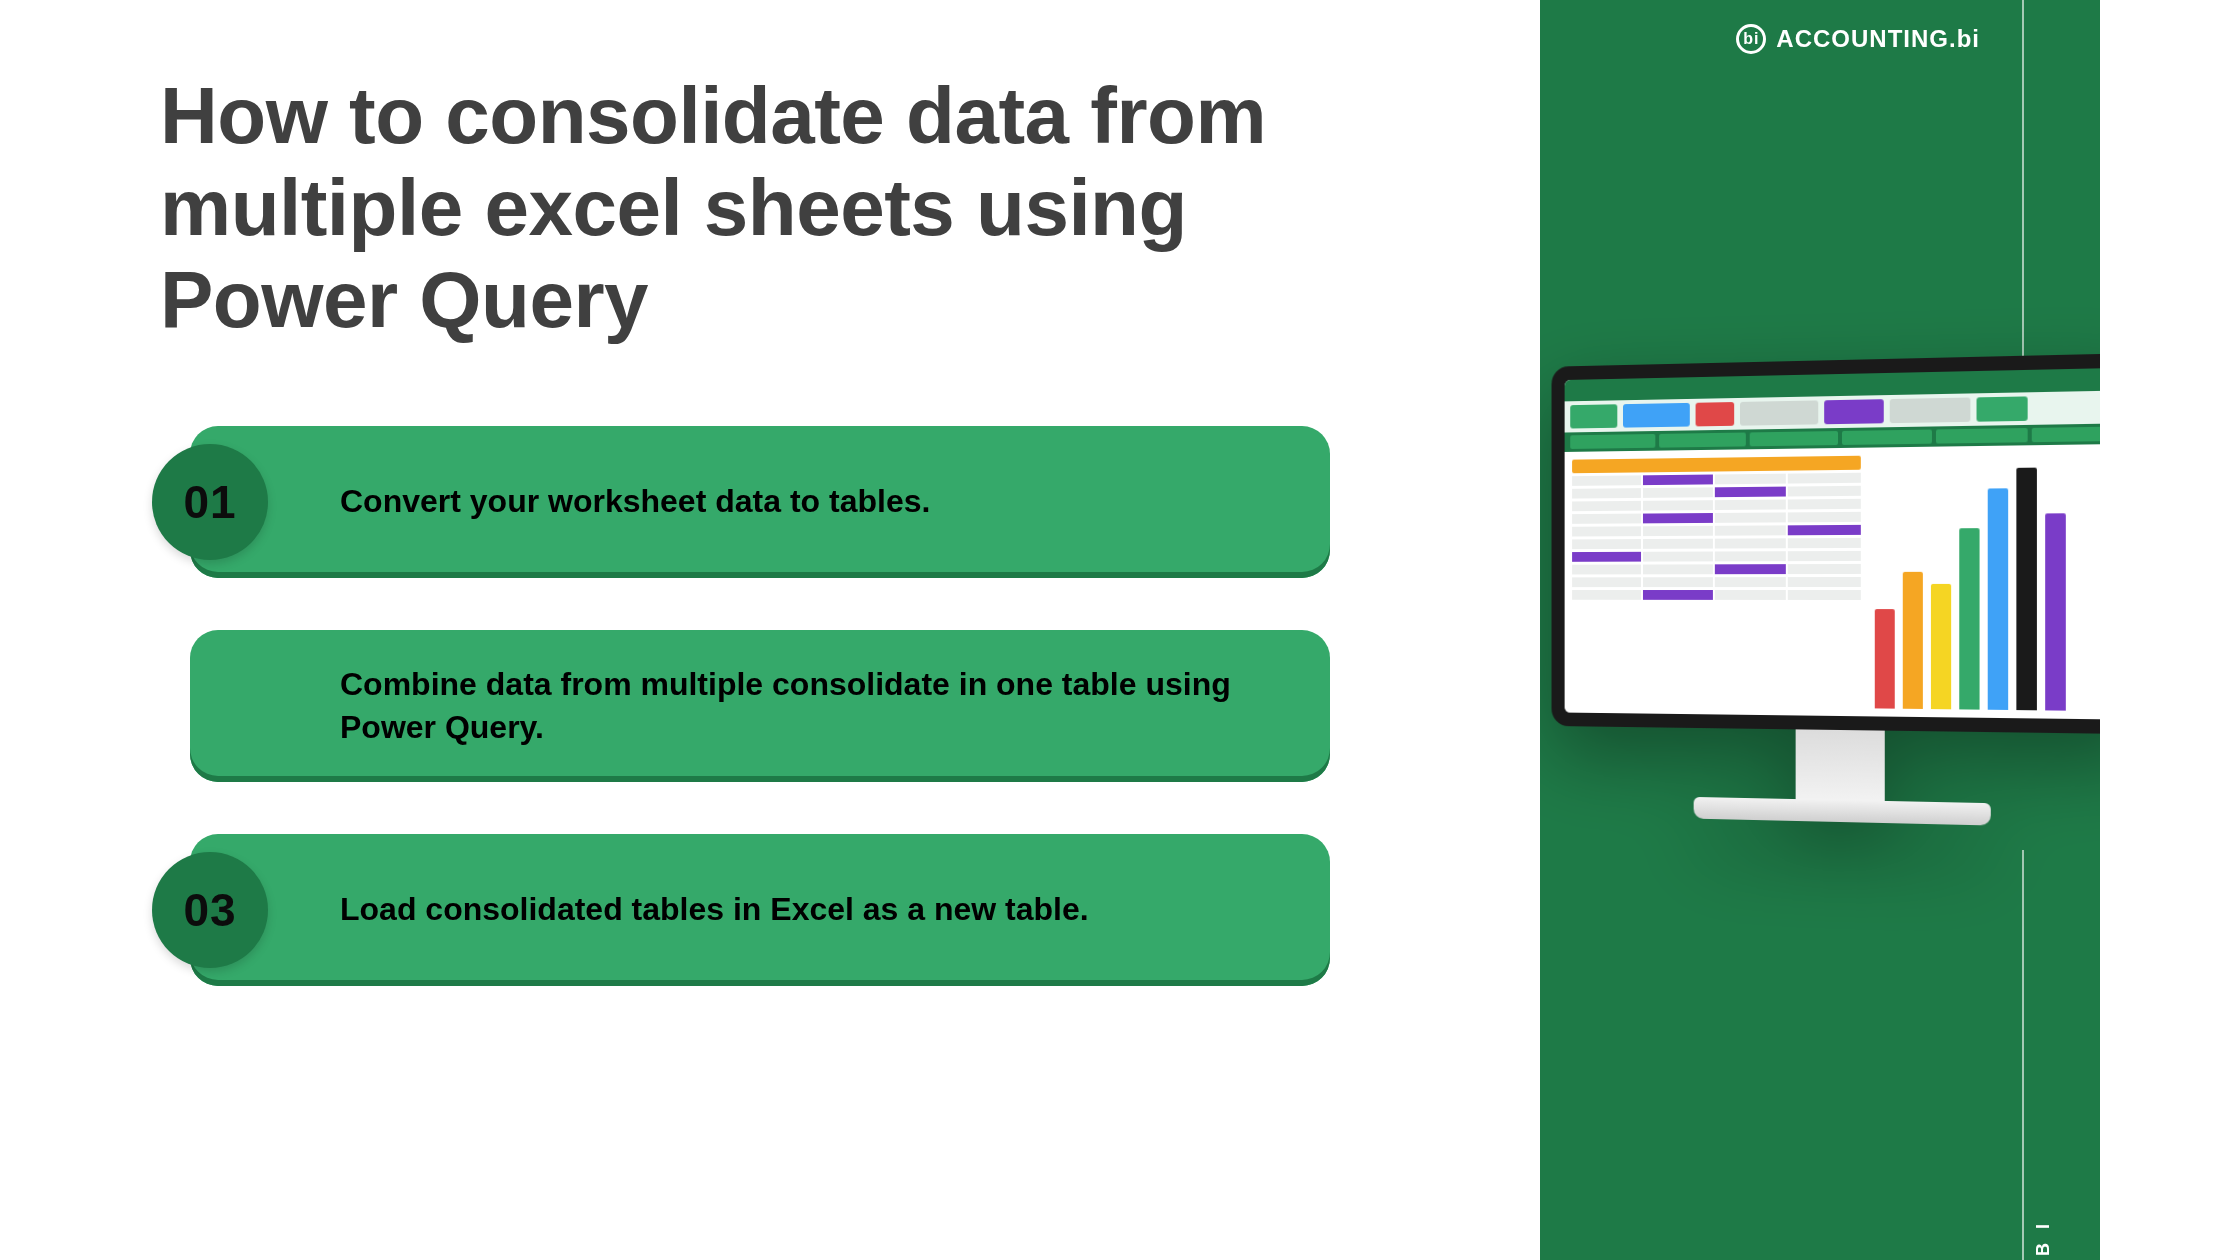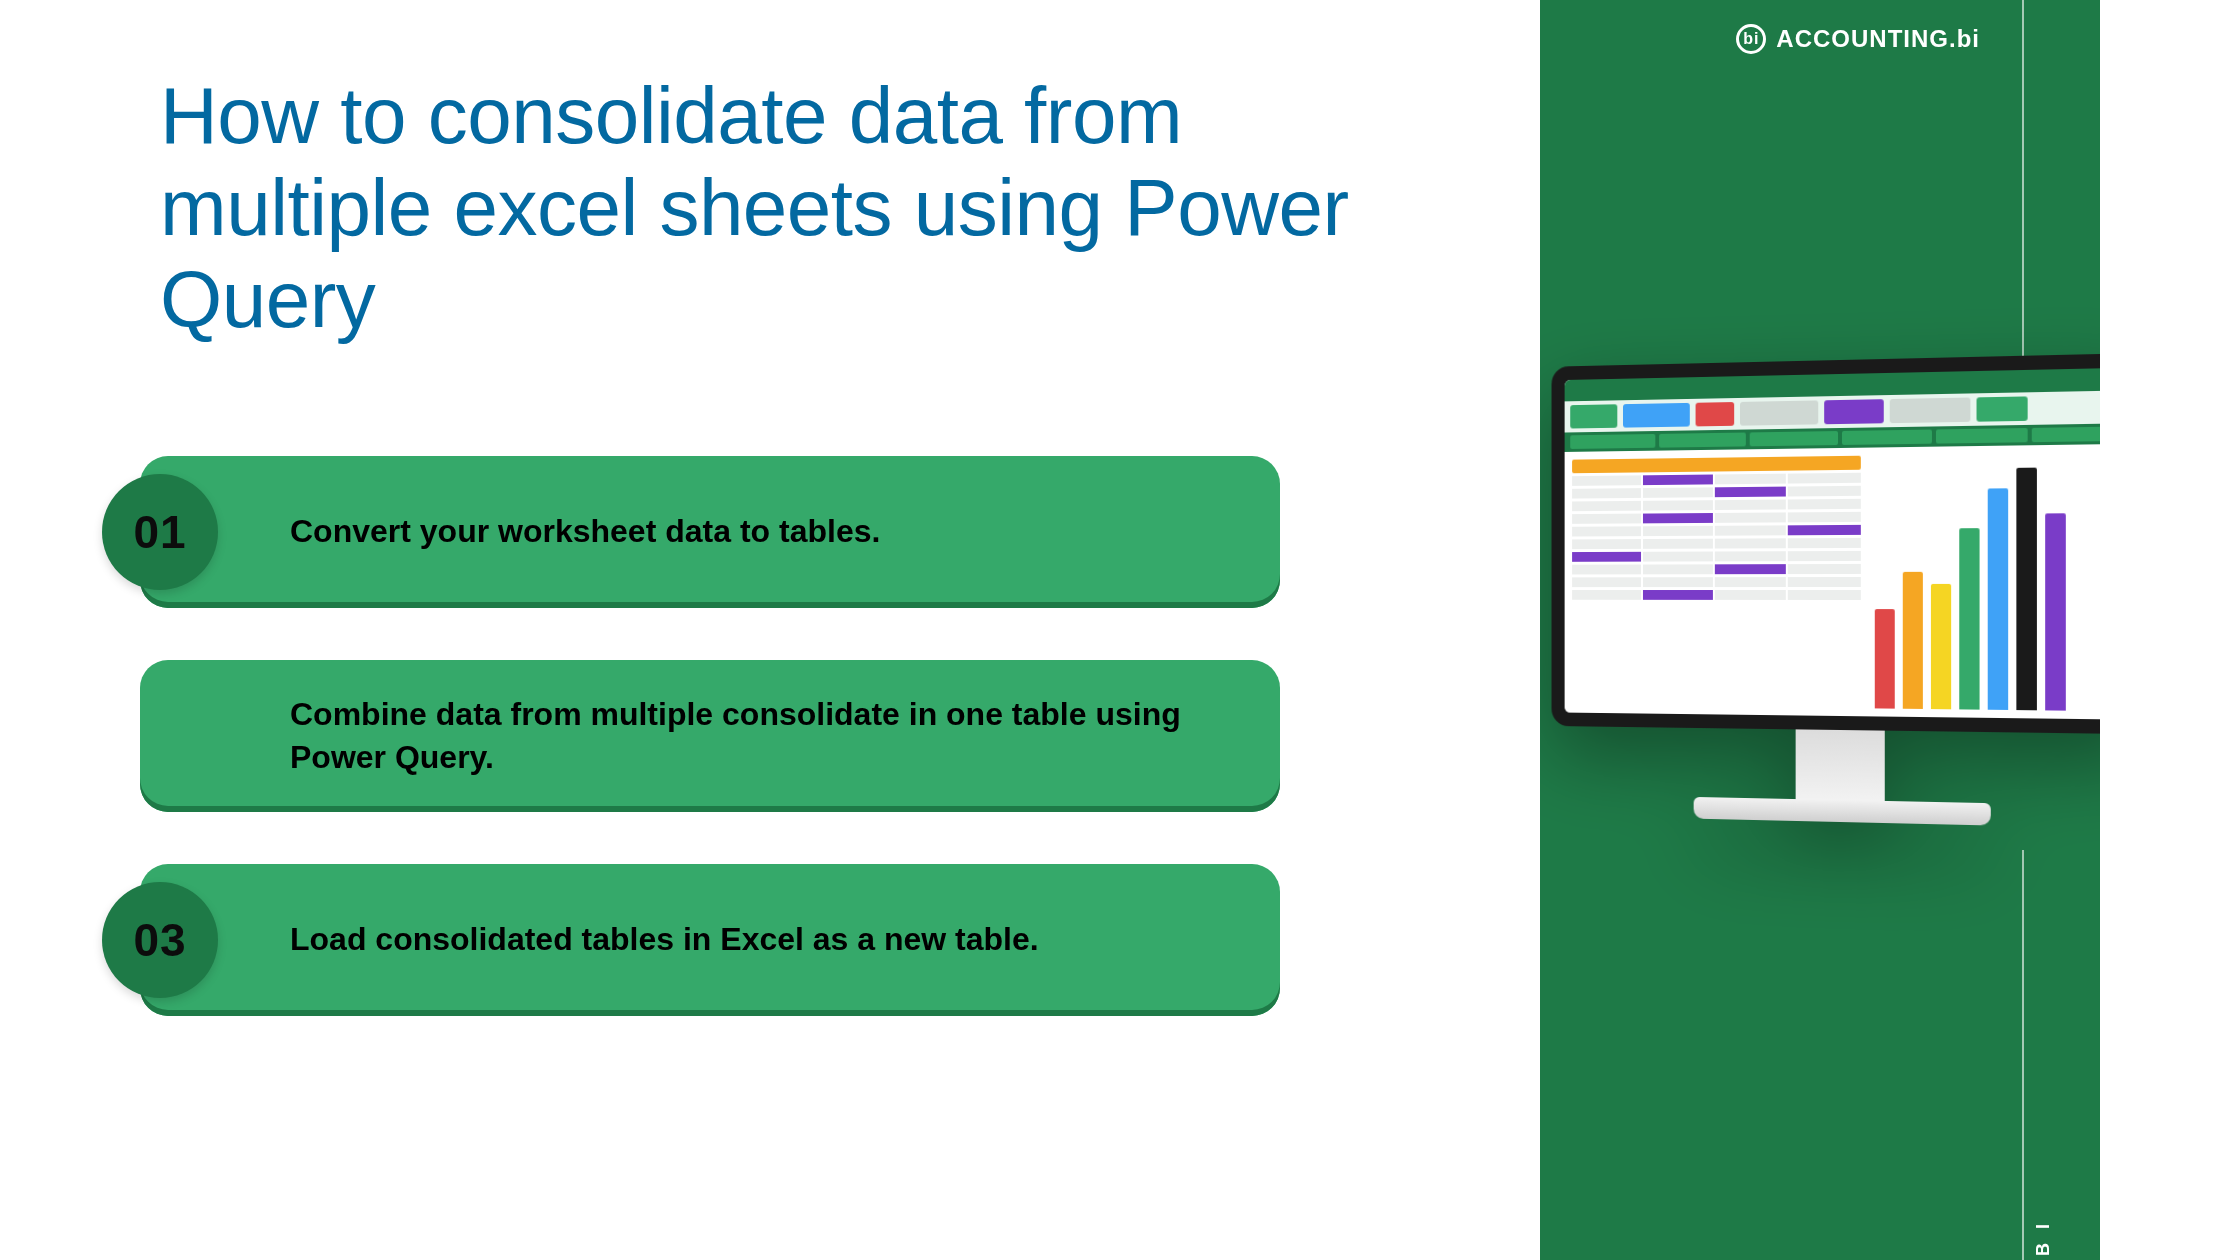--- a/index.html
+++ b/index.html
@@ -18,25 +18,25 @@
     display: flex;
   }
   .left {
     width: 1540px;
     height: 1260px;
     padding: 70px 100px 60px 160px;
     position: relative;
   }
   .title {
     font-size: 80px;
-    font-weight: 400;
+    font-weight: 700;
     line-height: 1.15;
-    color: #0369a1;
+    color: #404040;
     letter-spacing: -0.5px;
-    margin-bottom: 110px;
+    margin-bottom: 80px;
   }
   .steps {
     display: flex;
     flex-direction: column;
     gap: 52px;
     padding-left: 0;
     margin-left: -20px;
   }
   .step {
     position: relative;
@@ -47,20 +47,21 @@
   .step-pill {
     position: relative;
     background: #35a96a;
     border-radius: 28px;
     height: 152px;
     width: 1140px;
     display: flex;
     align-items: center;
     padding-left: 150px;
     padding-right: 80px;
+    margin-left: 50px;
     box-shadow: 0 -6px 0 #1e7a47 inset;
   }
   .step-num-circle {
     position: absolute;
     left: -38px;
     top: 50%;
     transform: translateY(-50%);
     width: 116px;
     height: 116px;
     border-radius: 50%;

